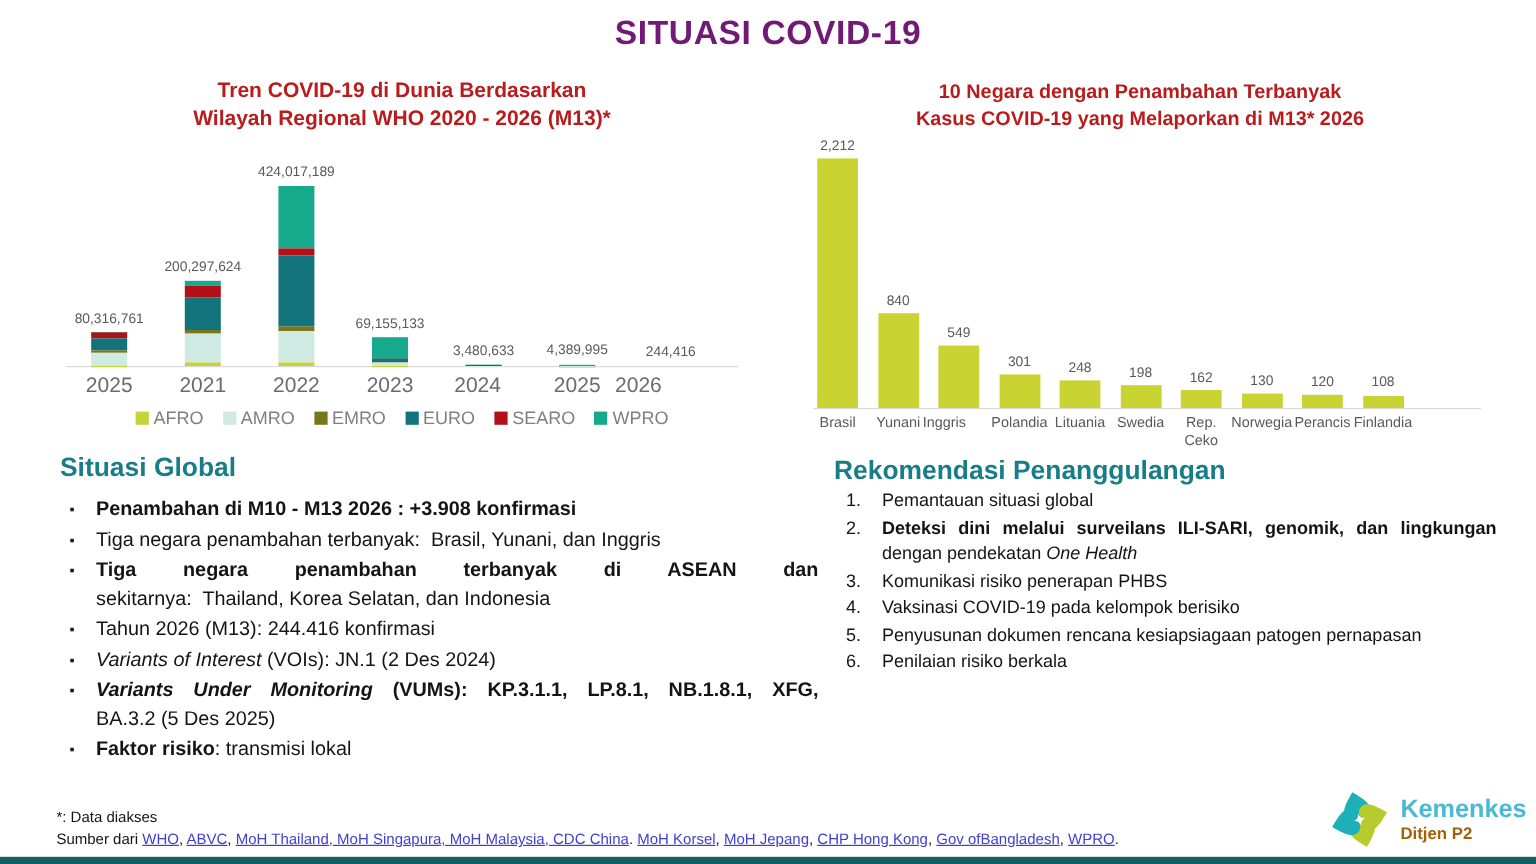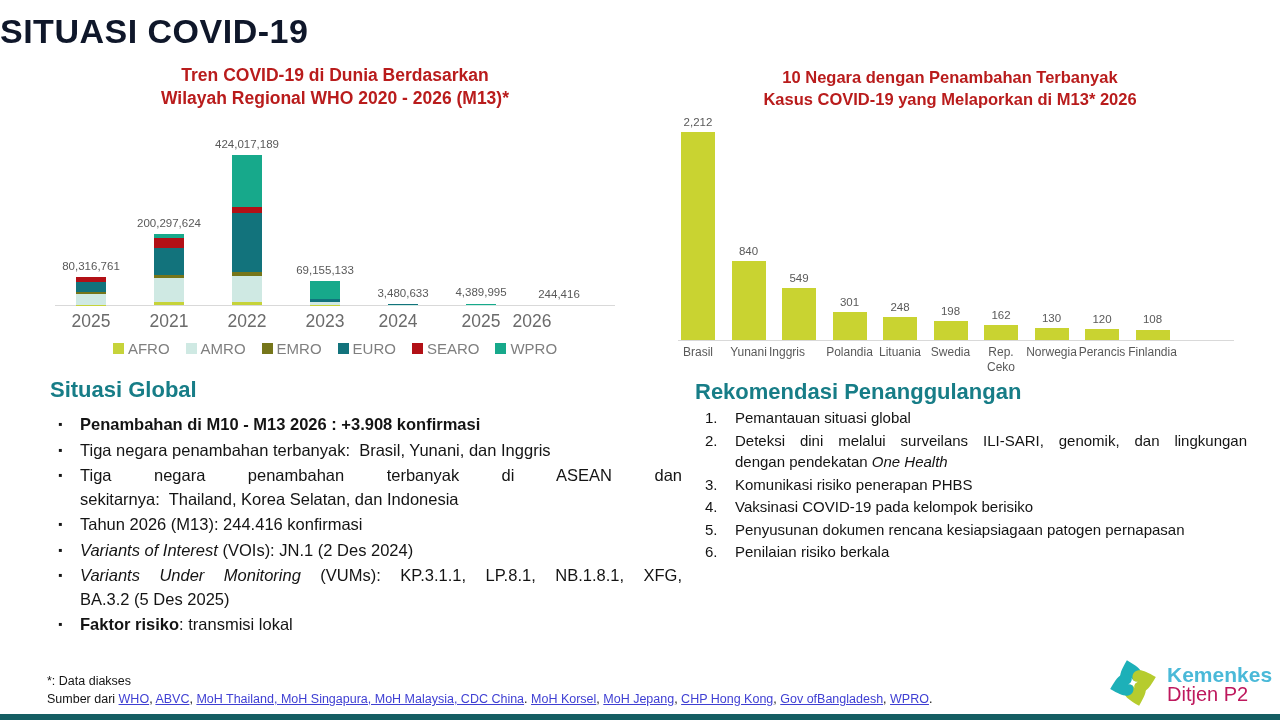--- a/index.html
+++ b/index.html
@@ -1,19 +1,19 @@
 <!DOCTYPE html>
 <html><head>
 <meta charset="utf-8">
 <style>
   html,body{margin:0;padding:0;background:#fff;}
   .slide{position:relative;width:1280px;height:720px;background:#ffffff;overflow:hidden;
          font-family:"Liberation Sans", sans-serif;}
-  .main-title{position:absolute;top:12px;left:0;width:1280px;
-              font-size:34px;font-weight:700;color:#0f172a;letter-spacing:.5px;}
+  .main-title{position:absolute;top:12px;left:0;width:1280px;text-align:center;
+              font-size:28px;font-weight:700;color:#701a75;letter-spacing:.5px;}
   
   .chart-title{position:absolute;text-align:center;font-weight:700;color:#b91c1c;}
   .lc-title{left:55px;top:64px;width:560px;font-size:17.5px;line-height:1.32;}
   .rc-title{left:690px;top:67px;width:520px;font-size:16.5px;line-height:1.32;}
   .plot{position:absolute;border-bottom:1px solid #d9d9d9;}
   #left-plot{left:55px;top:133px;width:560px;height:172px;}
   #right-plot{left:678px;top:113px;width:556px;height:227px;}
   .bar-stack{position:absolute;bottom:0;display:flex;flex-direction:column-reverse;}
   .sbar{position:absolute;bottom:0;}
   .vlabel{position:absolute;width:90px;text-align:center;font-size:11.5px;color:#595959;white-space:nowrap;}
@@ -36,33 +36,33 @@
   #situasi-list li{position:relative;padding-left:30px;font-size:16.5px;color:#141414;
                    line-height:23.5px;margin-bottom:2px;}
   #situasi-list li::before{content:"\25AA";position:absolute;left:8px;top:0;font-size:12px;color:#141414;}
   #rekomendasi-list{position:absolute;left:697px;top:407px;width:550px;margin:0;padding:0;list-style:none;
                     counter-reset:rek;}
   #rekomendasi-list li{position:relative;counter-increment:rek;padding-left:38px;font-size:15px;
                        color:#141414;line-height:21.5px;margin-bottom:1px;}
   #rekomendasi-list li::before{content:counter(rek) ".";position:absolute;left:8px;top:0;width:22px;
                        text-align:left;}
   .bline{display:block;text-align:left;}
-  .fj{text-align:justify;text-align-last:justify;}
+  .fj{text-align:justify;text-align-last:justify;font-weight:bold;}
   .seg-b{font-weight:700;}
   .seg-i{font-style:italic;}
   
   .footer-note{position:absolute;left:47px;top:674px;font-size:12.5px;color:#141414;}
   #source-line{position:absolute;left:47px;top:692px;font-size:12.5px;color:#141414;white-space:nowrap;}
   #source-line a{color:#3f3fd3;text-decoration:underline;cursor:pointer;}
   .bottom-bar{position:absolute;left:0;top:714px;width:1280px;height:6px;background:#155e63;}
   
   .logo{position:absolute;left:1106px;top:656px;display:flex;align-items:center;}
   .logo-text{margin-left:7px;}
   .logo-name{font-size:21px;font-weight:700;color:#4ab9d8;line-height:22px;}
-  .logo-sub{font-size:20px;font-weight:400;color:#be185d;line-height:16px;}
+  .logo-sub{font-size:14px;font-weight:700;color:#a16207;line-height:16px;}
 </style>
 </head>
 <body>
 
 <div class="slide">
 
   <div class="main-title">SITUASI COVID-19</div>
 
   <div class="chart-title lc-title">
     <div>Tren COVID-19 di Dunia Berdasarkan</div>

